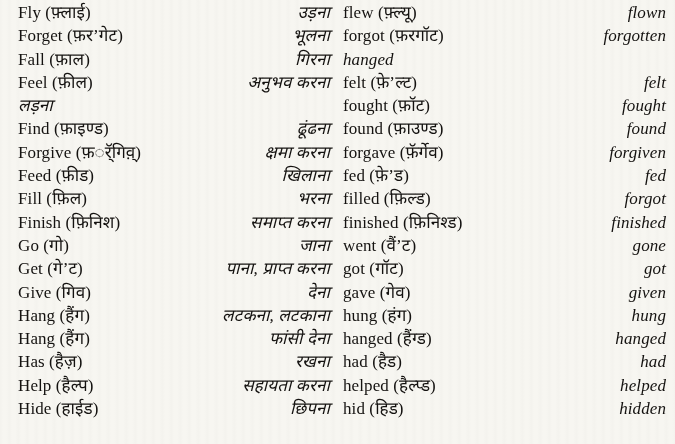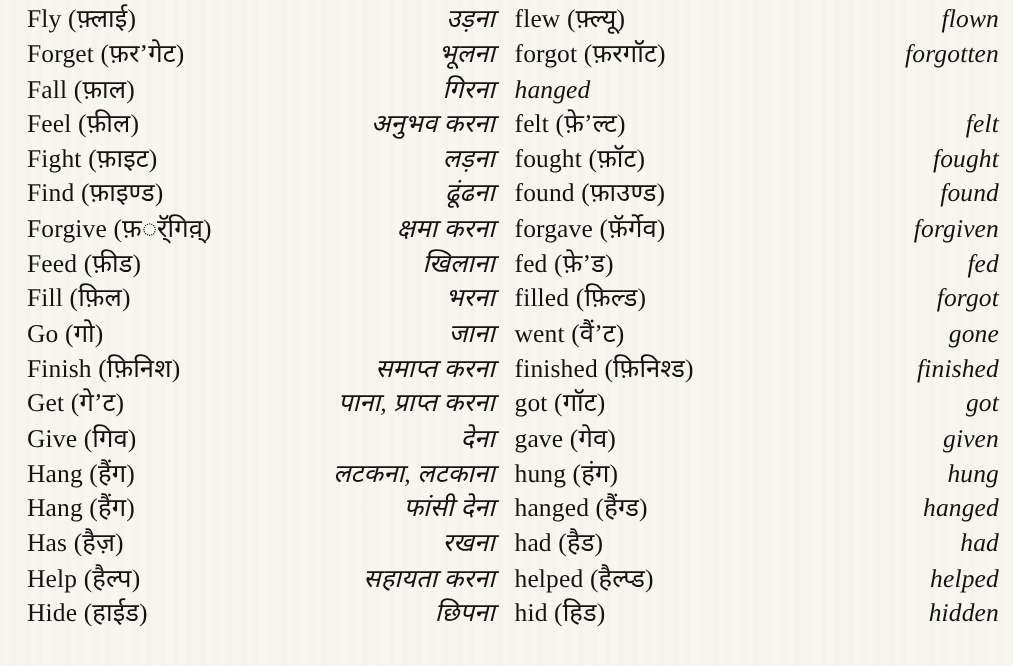--- a/index.html
+++ b/index.html
@@ -82,21 +82,20 @@
       <span class="cell meaning">अनुभव करना</span>
     </div>
     <div class="half half-right">
       <span class="cell past">felt (फ़े’ल्ट)</span>
       <span class="cell participle">felt</span>
     </div>
   </div>
 
   <div class="vrow">
     <div class="half half-left">
-      <span class="cell verb">Fight (फ़ाइट)</span>
       <span class="cell meaning">लड़ना</span>
     </div>
     <div class="half half-right">
       <span class="cell past">fought (फ़ॉट)</span>
       <span class="cell participle">fought</span>
     </div>
   </div>
 
   <div class="vrow">
     <div class="half half-left">
@@ -137,42 +136,42 @@
       <span class="cell meaning">भरना</span>
     </div>
     <div class="half half-right">
       <span class="cell past">filled (फ़िल्ड)</span>
       <span class="cell participle">forgot</span>
     </div>
   </div>
 
   <div class="vrow">
     <div class="half half-left">
+      <span class="cell verb">Finish (फ़िनिश)</span>
+      <span class="cell meaning">समाप्त करना</span>
+    </div>
+    <div class="half half-right">
+      <span class="cell past">finished (फ़िनिश्ड)</span>
+      <span class="cell participle">finished</span>
+    </div>
+  </div>
+
+  <div class="vrow">
+    <div class="half half-left">
       <span class="cell verb">Go (गो)</span>
       <span class="cell meaning">जाना</span>
     </div>
     <div class="half half-right">
       <span class="cell past">went (वैं’ट)</span>
       <span class="cell participle">gone</span>
     </div>
   </div>
 
   <div class="vrow">
     <div class="half half-left">
-      <span class="cell verb">Finish (फ़िनिश)</span>
-      <span class="cell meaning">समाप्त करना</span>
-    </div>
-    <div class="half half-right">
-      <span class="cell past">finished (फ़िनिश्ड)</span>
-      <span class="cell participle">finished</span>
-    </div>
-  </div>
-
-  <div class="vrow">
-    <div class="half half-left">
       <span class="cell verb">Get (गे’ट)</span>
       <span class="cell meaning">पाना, प्राप्त करना</span>
     </div>
     <div class="half half-right">
       <span class="cell past">got (गॉट)</span>
       <span class="cell participle">got</span>
     </div>
   </div>
 
   <div class="vrow">

